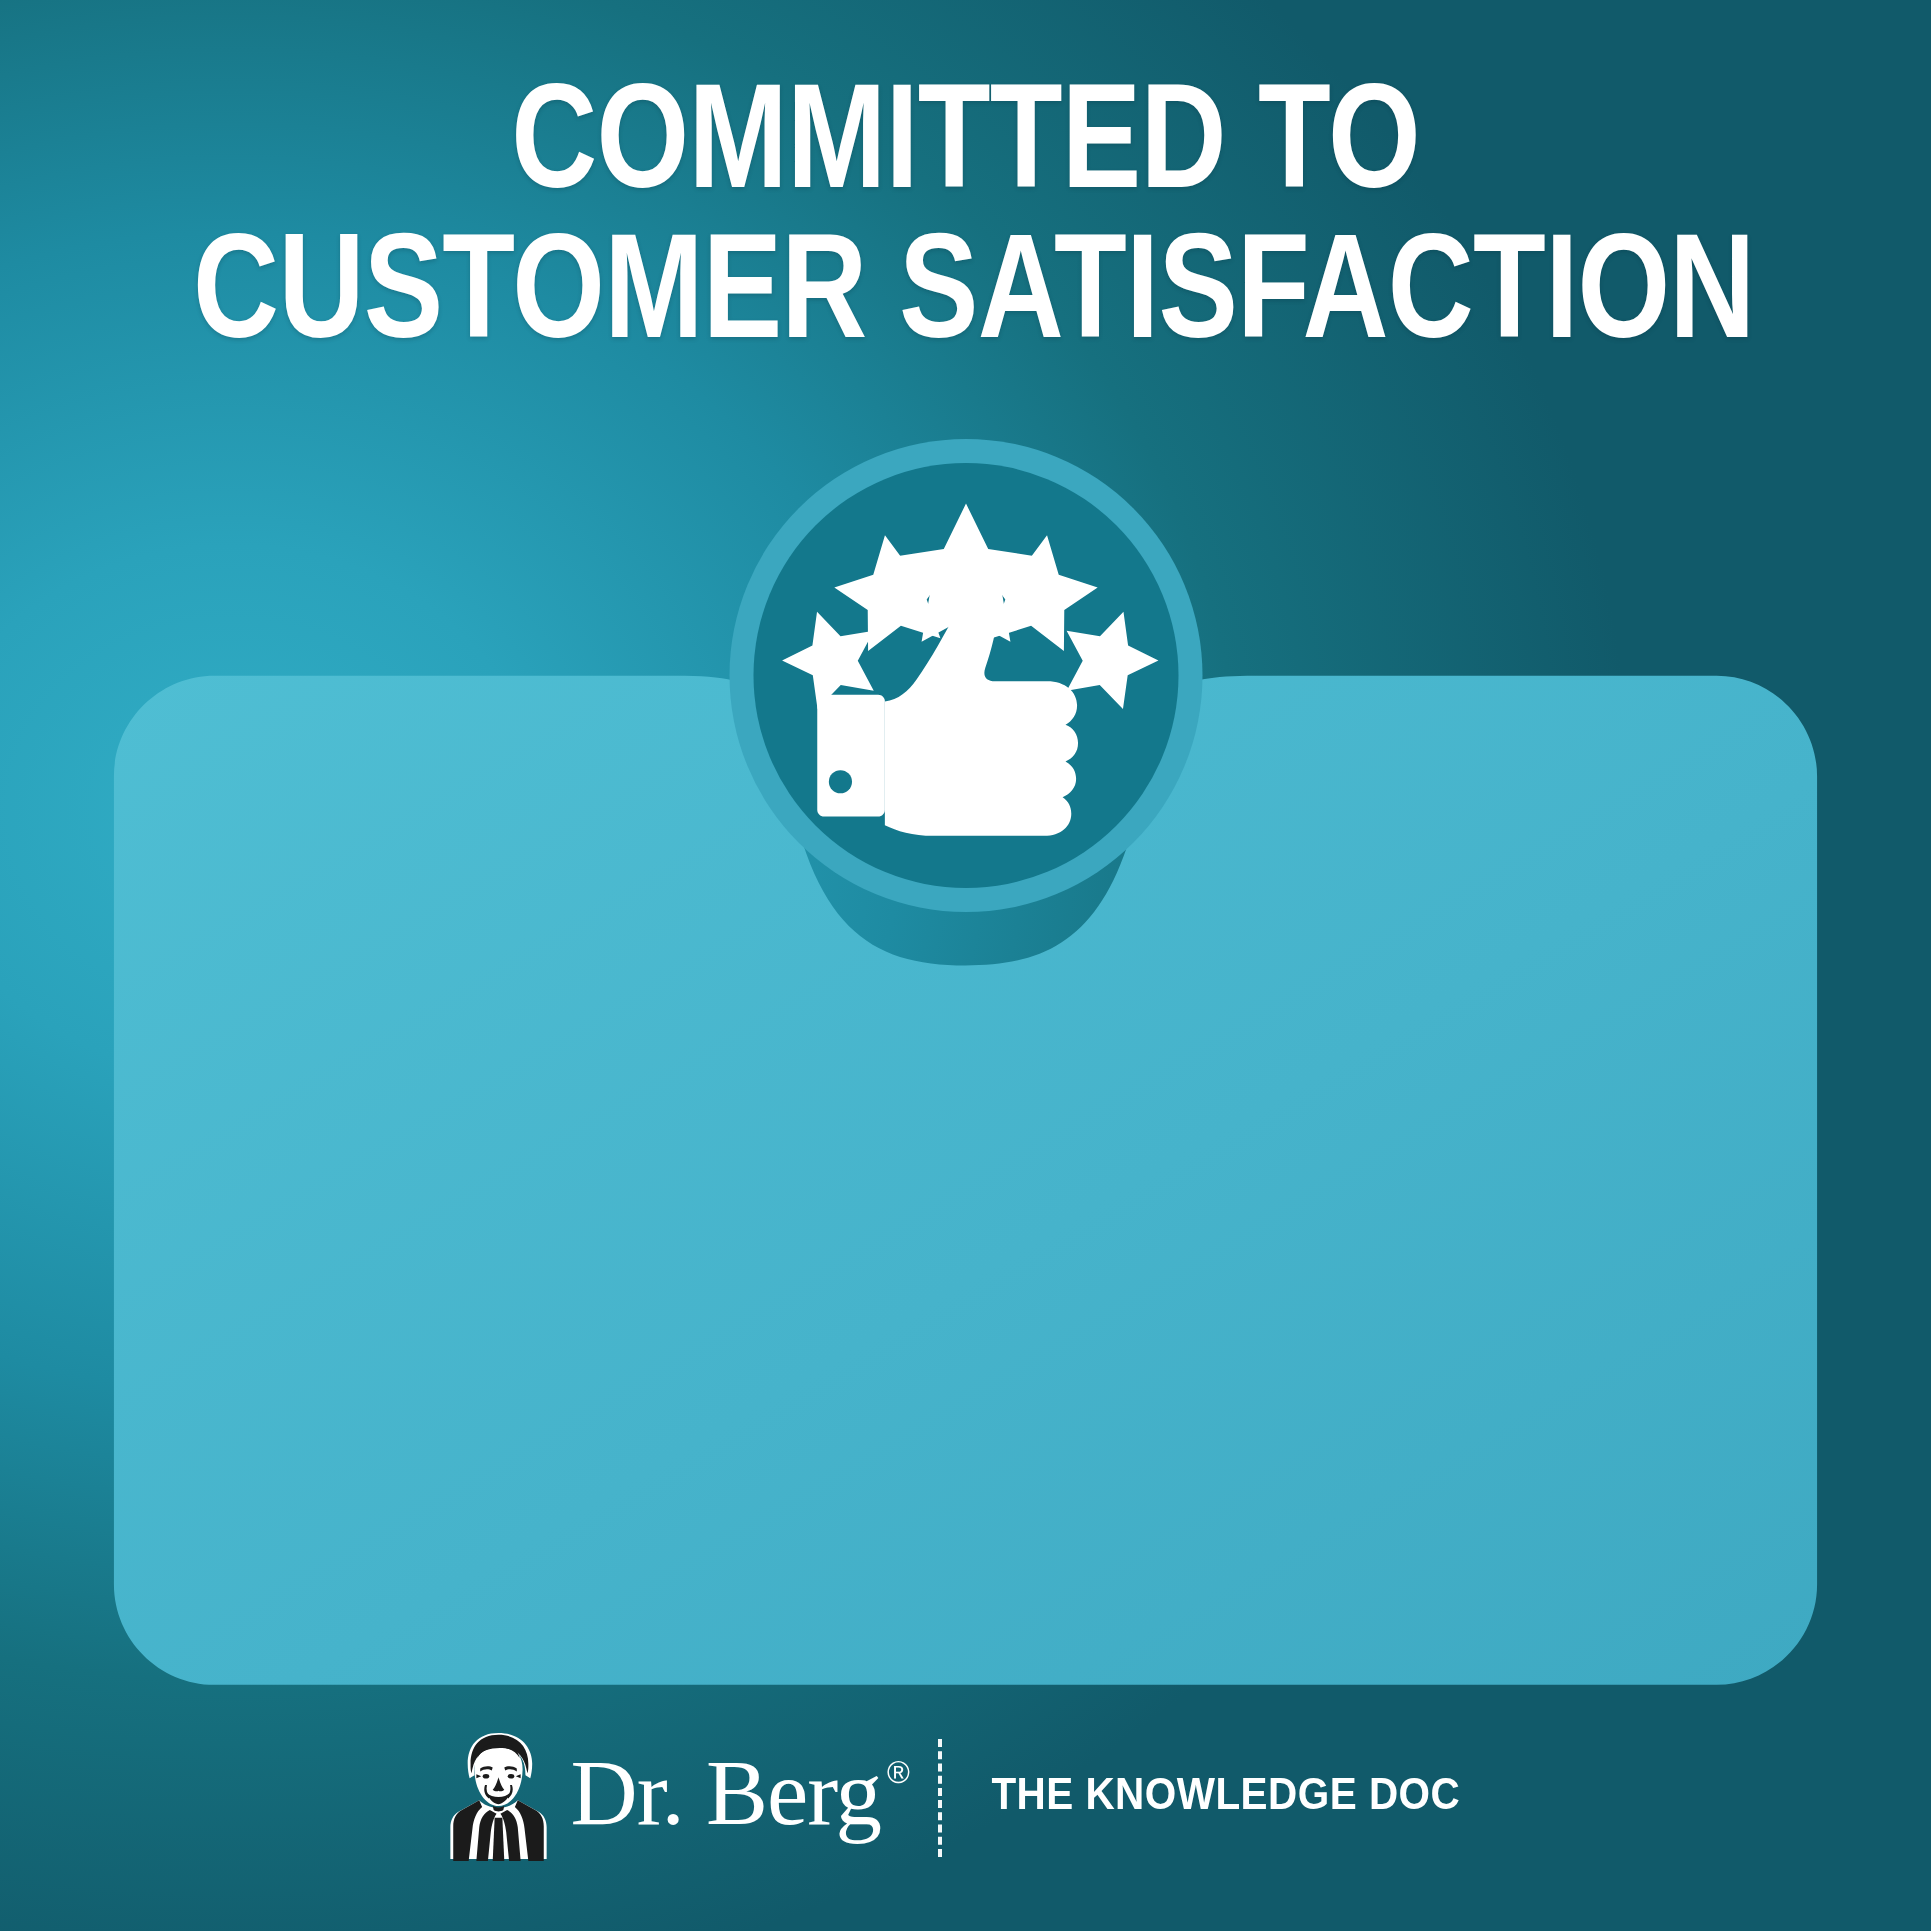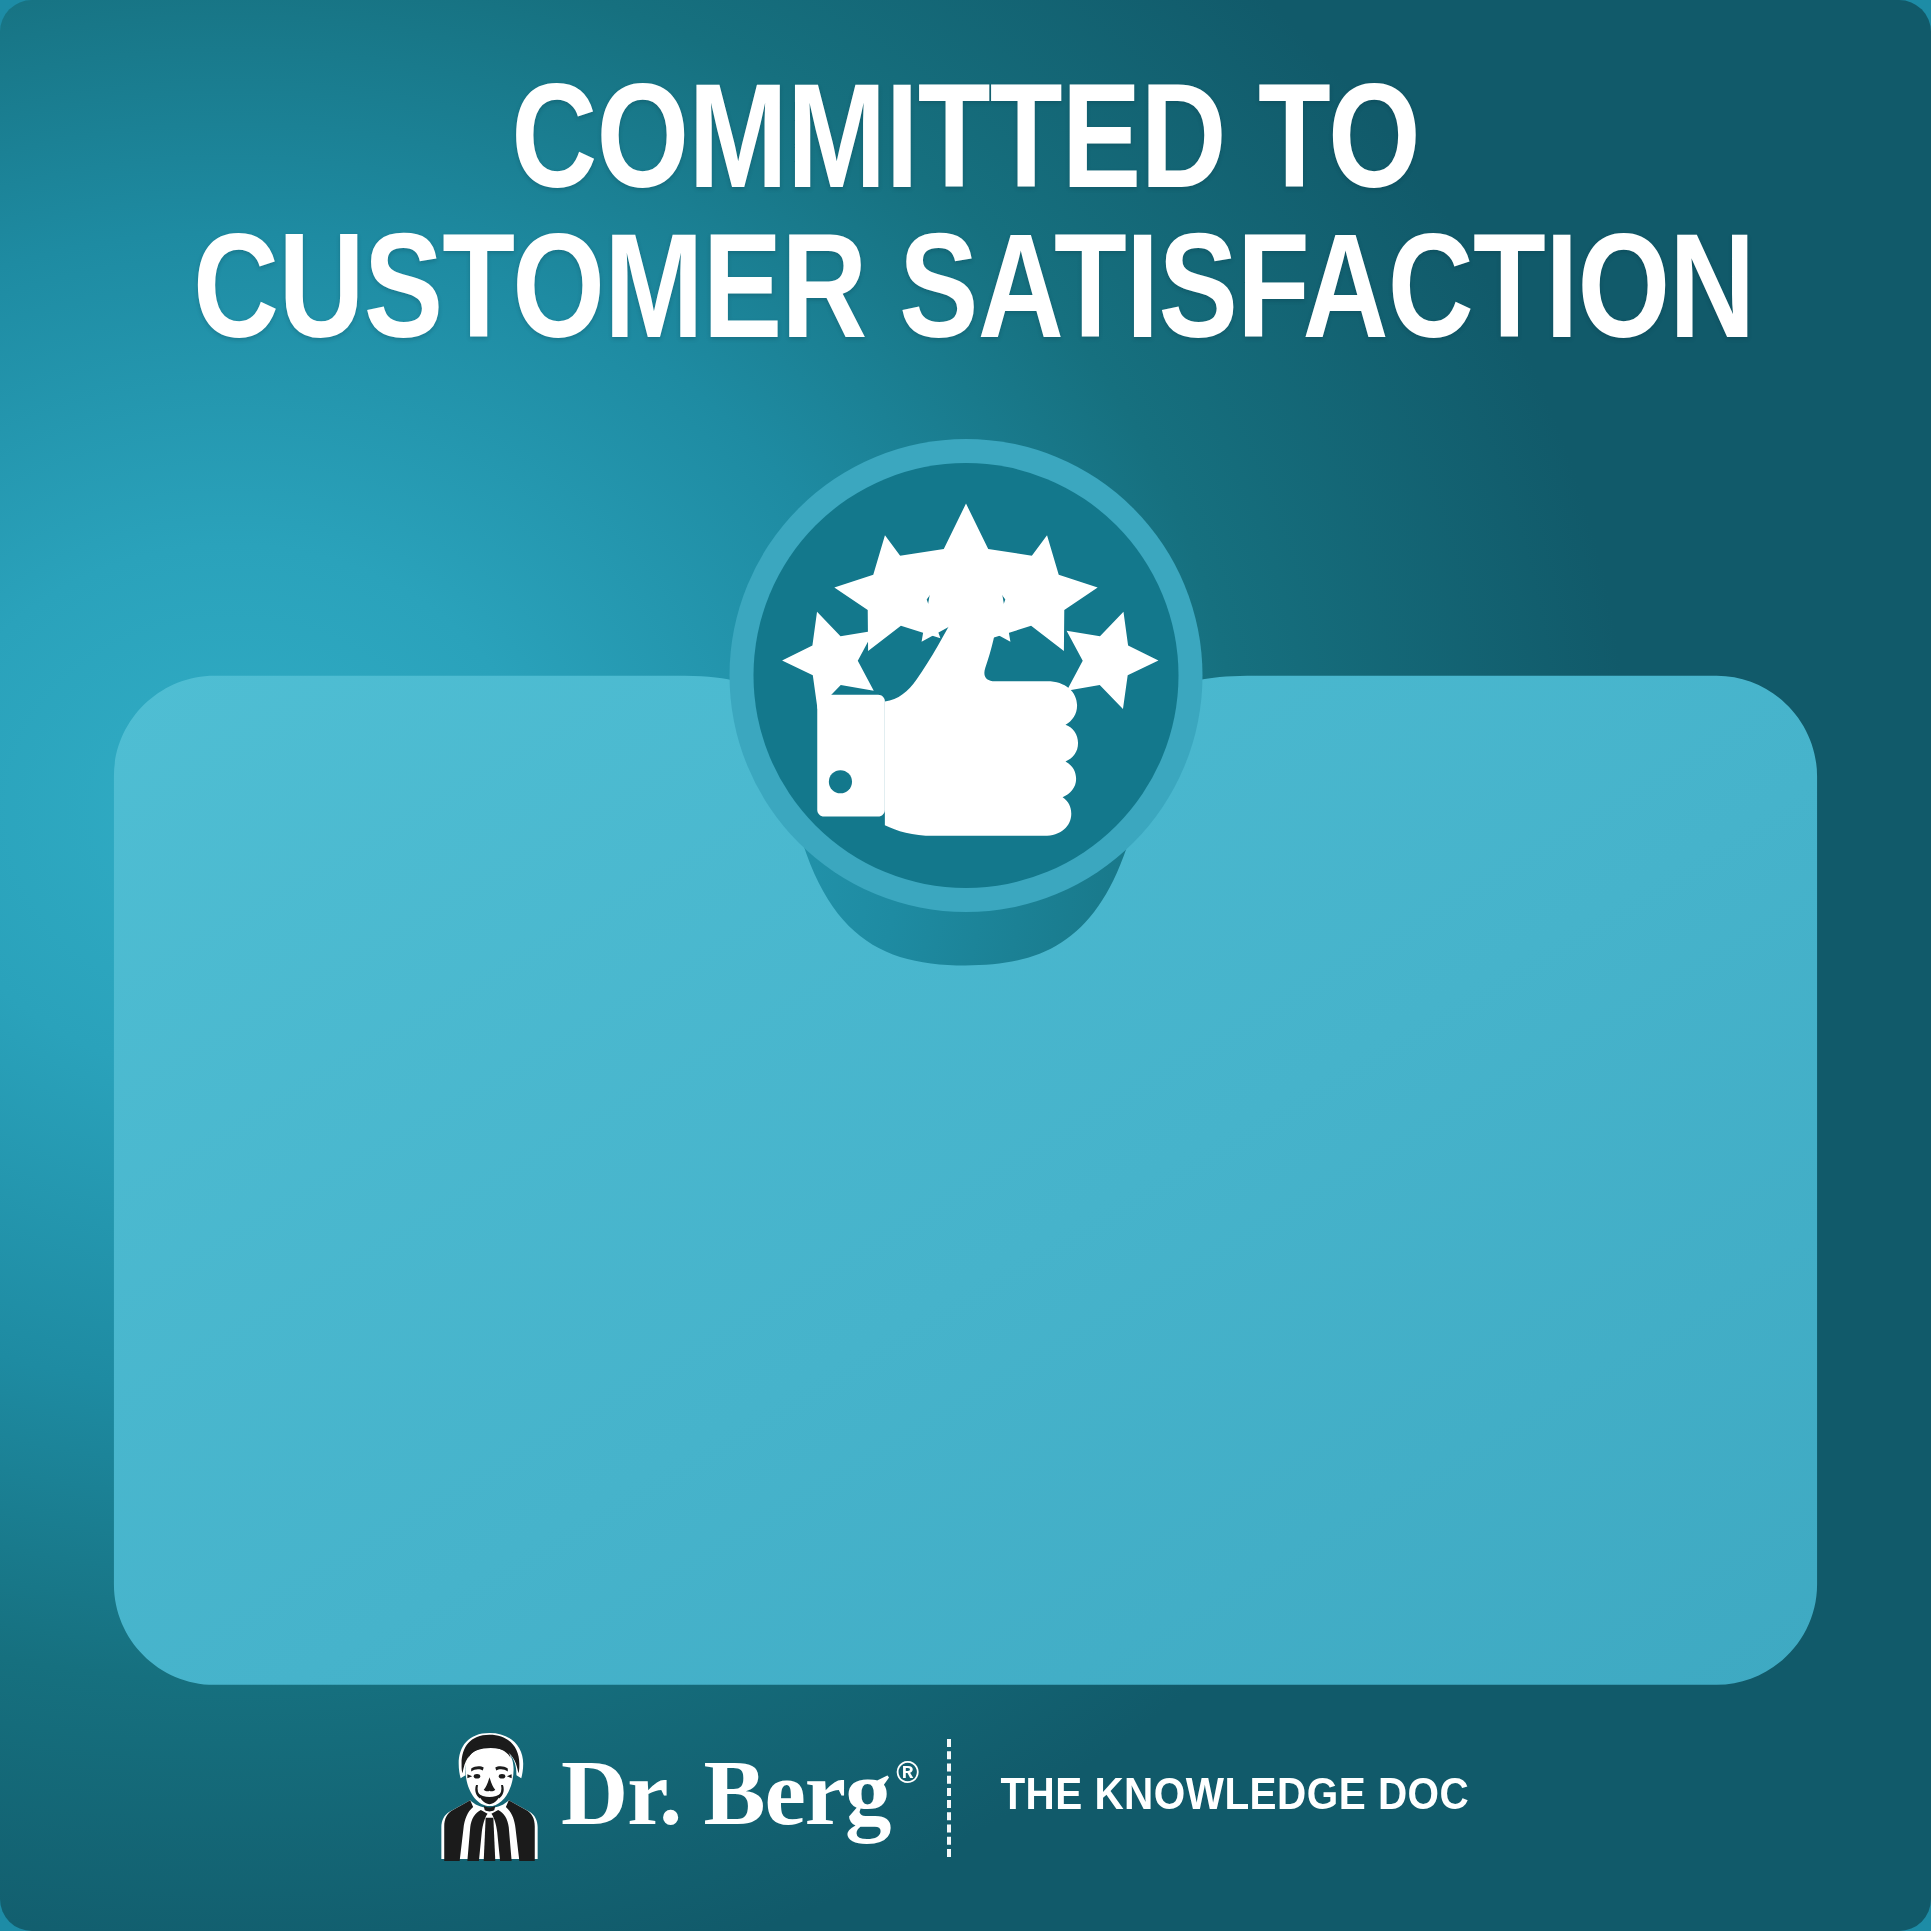--- a/index.html
+++ b/index.html
@@ -6,21 +6,20 @@
   body{
     width:1931px;height:1931px;overflow:hidden;
     font-family:"Liberation Sans", sans-serif;
     background:#1d8ca6;
   }
   #poster{
     position:relative;width:1931px;height:1931px;overflow:hidden;
     background:
       radial-gradient(ellipse 1400px 1207px at 12% 42%, #31adc5 0%, #2aa2bb 22%, #1e8ba2 48%, #16707f 72%, #115a6a 100%),
       linear-gradient(135deg,#2aa3bd 0%,#12596a 100%);
-    border-radius: 32px;
   }
 
   
   .title-block{
     position:absolute;left:0;right:0;top:64px;text-align:center;
     z-index:6;
   }
   .title-line{
     display:block;color:#ffffff;
     font-family:"Liberation Sans", sans-serif;
@@ -67,21 +66,21 @@
 
   
   .footer{
     position:absolute;left:0;right:0;bottom:70px;z-index:8;
     display:flex;align-items:center;justify-content:center;gap:0;
   }
   .logo-face{width:97px;height:130px;display:block;flex:0 0 auto;margin-right:23px;}
   .wordmark{
     color:#ffffff;
     font-family:"Liberation Serif", serif;
-    font-size:93px;line-height:1;font-weight:bold;
+    font-size:93px;line-height:1;font-weight:normal;
     letter-spacing:-1px;position:relative;top:-3.9px;
     white-space:nowrap;
   }
   .reg{
     color:#ffffff;font-family:"Liberation Sans",sans-serif;
     font-size:31px;position:relative;top:-41px;left:5.8px;
   }
   .divider{
     width:0;height:118px;margin:0 29px 0 35px;flex:0 0 auto;
     border-left:4.8px dashed #ffffff;opacity:.96;position:relative;top:1.9px;

